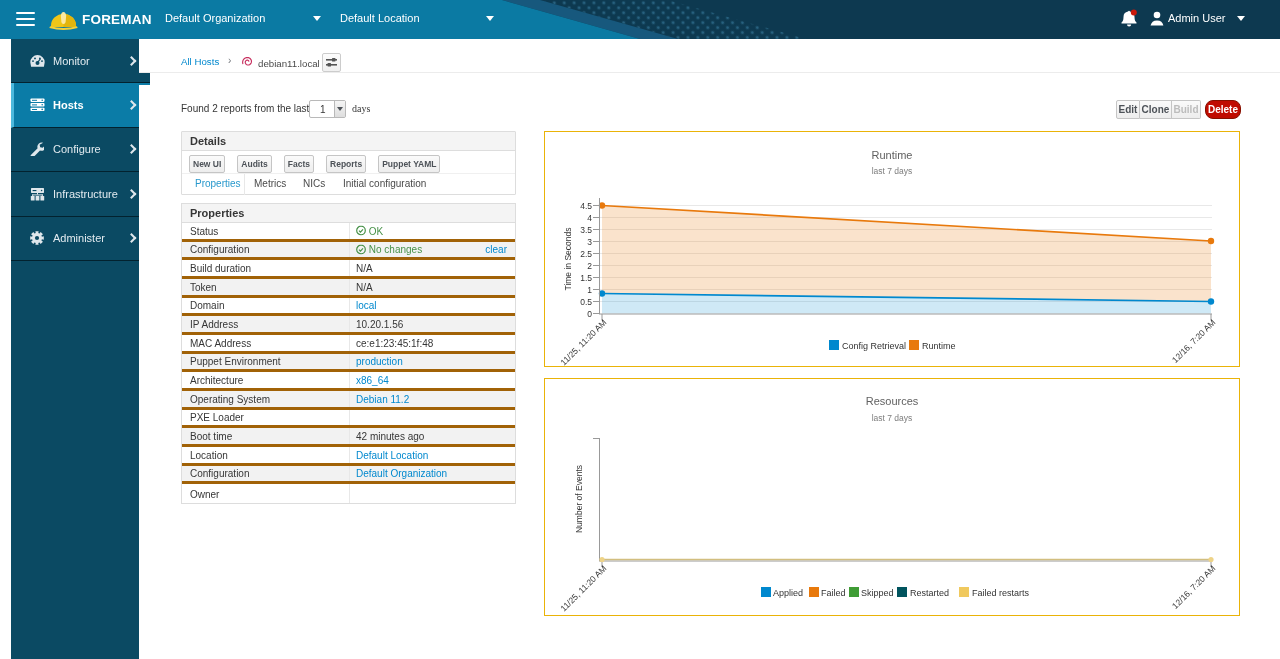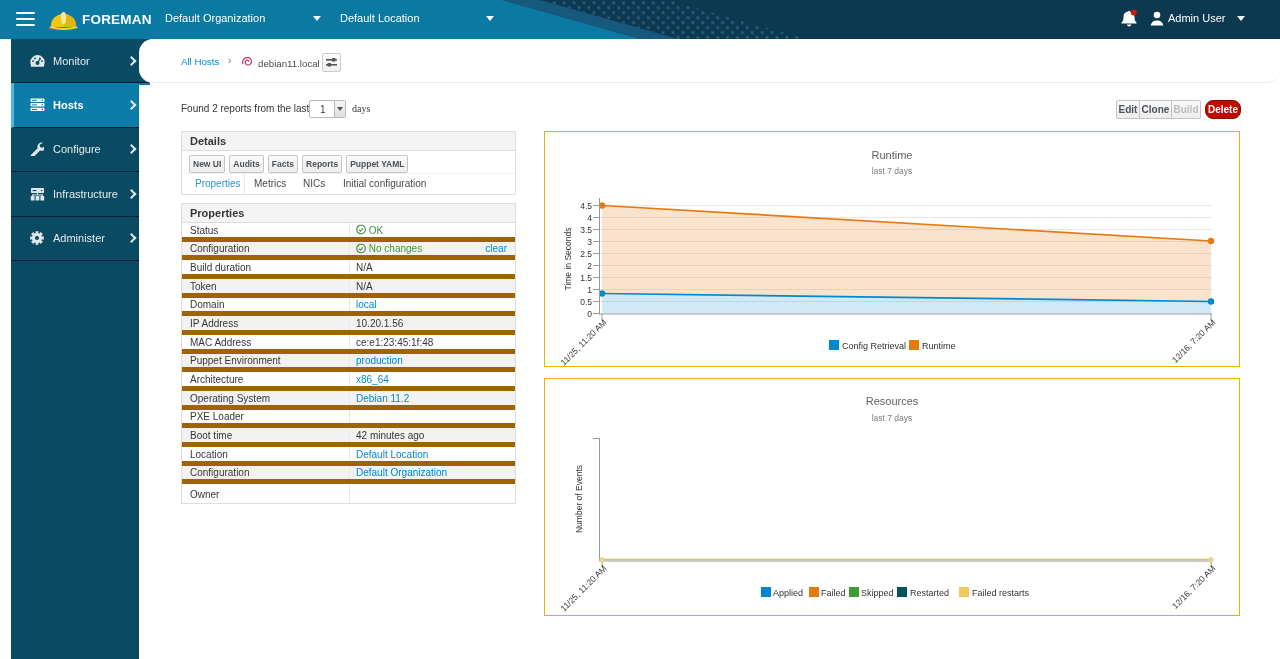--- a/index.html
+++ b/index.html
@@ -20,42 +20,42 @@
 #sidebar { position:absolute; left:11px; top:39px; width:139px; height:620px; background:#0b4a63; }
 .navitem { position:relative; width:139px; height:44.4px; border-bottom:1.5px solid #02222f; }
 .navitem .lbl { position:absolute; left:42px; top:50%; transform:translateY(-50%); color:#e3ebf0; font-size:11px; }
 .navitem.active { background:#0b7ca7; border-left:3px solid #4db9dd; }
 .navitem.active .lbl { font-weight:bold; color:#fff; left:39px; }
 .navitem svg.icn { position:absolute; left:19px; top:50%; transform:translateY(-50%); }
 .navitem.active svg.icn { left:16px; }
 .chev { position:absolute; right:15px; top:50%; width:7px; height:7px; border-top:2px solid #dfe7ec; border-right:2px solid #dfe7ec; transform:translateY(-50%) rotate(45deg); }
 
 
-#crumbbar { position:absolute; left:139px; top:39px; width:1141px; height:44px; background:#fff; border-bottom:1px solid #ececec;border-radius:14px; }
+#crumbbar { position:absolute; left:139px; top:39px; width:1141px; height:34px; background:#fff; border-bottom:1px solid #ececec; }
 #crumbbar .inner { position:absolute; left:42px; top:16px; font-size:11px; color:#4a4a4a; }
 a.lnk { color:#0088ce; text-decoration:none; }
 
 
 #content { position:absolute; left:139px; top:85px; width:1141px; height:574px; background:#fff; }
 
 
 .btn { display:inline-block; font-size:10px; color:#4d5258; background:linear-gradient(#fafafa,#ededed); border:1px solid #c5c5c5; border-radius:2px; text-align:center; }
 
 
 #detailspanel { position:absolute; left:181px; top:131px; width:335px; border:1px solid #ddd; border-radius:1px; background:#fff; }
 #detailspanel .hd { height:19px; background:#f4f4f4; border-bottom:1px solid #ddd; font-size:11px; font-weight:bold; color:#363636; padding:3px 0 0 8px; }
 .btnrow { padding:2px 7px; height:22px; }
-.btnrow .btn { height:18px; padding:3.5px 3px 0 3px; margin-right:4px; font-weight:bold; font-size:8.5px; }
+.btnrow .btn { height:18px; padding:3.5px 3px 0 3px; margin-right:12px; font-weight:bold; font-size:8.5px; }
 .tabrow { height:21px; border-top:1px solid #f0f0f0; font-size:10px; position:relative; }
 .tabrow .tab { position:absolute; top:4px; color:#4a4a4a; }
 
 
 #proptable { position:absolute; left:181px; top:203px; width:335px; border:1px solid #ddd; background:#fff; font-size:10px; color:#363636; }
 #proptable .hd { height:19px; background:#f4f4f4; border-bottom:1px solid #ddd; font-size:11px; font-weight:bold; padding:3px 0 0 8px; }
-.prow { position:relative; height:18.66px; border-bottom:5px solid #a16207; }
+.prow { position:relative; height:18.66px; border-bottom:3px solid #a16207; }
 .prow:last-child { border-bottom:none; }
 .prow.alt { background:#f2f2f2; }
 .prow .k { position:absolute; left:8px; top:50%; transform:translateY(-50%); }
 .prow .v { position:absolute; left:174px; top:50%; transform:translateY(-50%); }
 .prow .vdiv { position:absolute; left:167px; top:0; width:1px; height:100%; background:#e8e8e8; }
 .green { color:#479148; }
 
 
 .card { position:absolute; left:544px; width:696px; background:#fff; border:1px solid #eab308; }
 </style>

